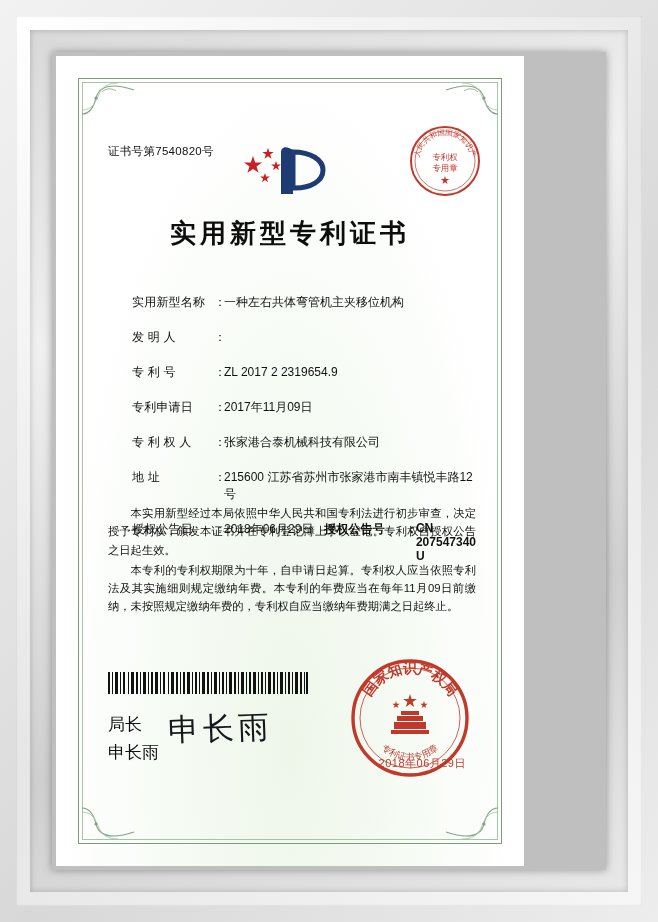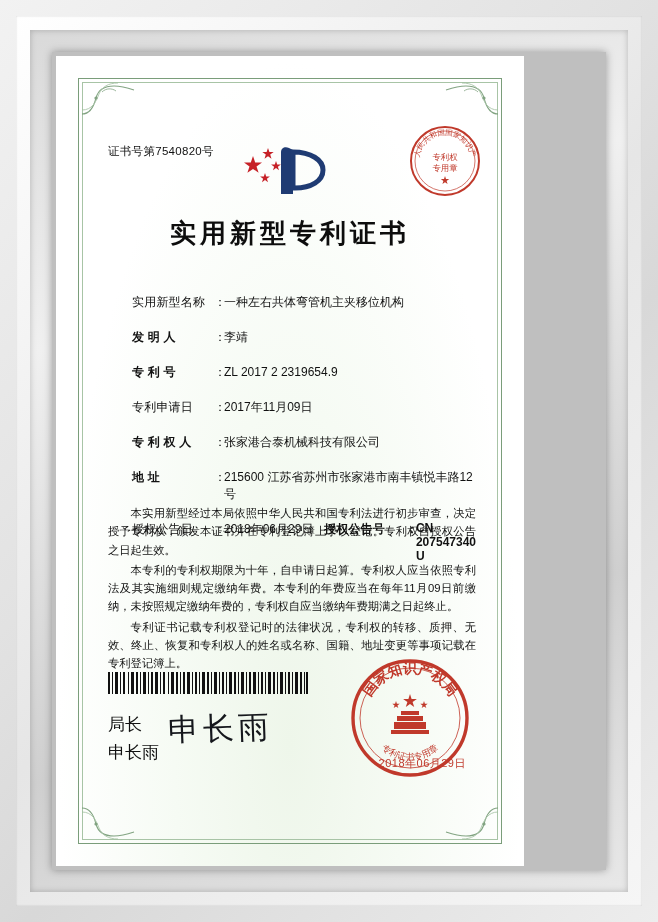--- a/index.html
+++ b/index.html
@@ -123,21 +123,20 @@
   }
   .field-label {
     width: 82px;
     flex: none;
     letter-spacing: 0.2px;
     white-space: nowrap;
   }
   .field-label.spread {
     display: flex;
     justify-content: space-between;
-    font-weight: bold;
   }
   .field-colon { width: 10px; flex: none; }
   .field-value { flex: 1; }
 
   .grant-row {
     display: flex;
     align-items: flex-start;
     margin-bottom: 6px;
   }
   .grant-left { width: 250px; display: flex; }
@@ -285,21 +284,20 @@
 
     <div class="field-row">
       <span class="field-label">实用新型名称</span>
       <span class="field-colon">：</span>
       <span class="field-value">一种左右共体弯管机主夹移位机构</span>
     </div>
 
     <div class="field-row">
       <span class="field-label spread">发 明 人</span>
       <span class="field-colon">：</span>
-      <span class="field-value">李靖</span>
     </div>
 
     <div class="field-row">
       <span class="field-label spread">专 利 号</span>
       <span class="field-colon">：</span>
       <span class="field-value">ZL 2017 2 2319654.9</span>
     </div>
 
     <div class="field-row">
       <span class="field-label">专利申请日</span>
@@ -329,21 +327,20 @@
         <span class="field-label">授权公告号</span>
         <span class="field-colon">：</span>
         <span>CN 207547340 U</span>
       </span>
     </div>
   </div>
 
   <div class="body-text">
     <p>本实用新型经过本局依照中华人民共和国专利法进行初步审查，决定授予专利权，颁发本证书并在专利登记簿上予以登记。专利权自授权公告之日起生效。</p>
     <p>本专利的专利权期限为十年，自申请日起算。专利权人应当依照专利法及其实施细则规定缴纳年费。本专利的年费应当在每年11月09日前缴纳，未按照规定缴纳年费的，专利权自应当缴纳年费期满之日起终止。</p>
-    <p>专利证书记载专利权登记时的法律状况，专利权的转移、质押、无效、终止、恢复和专利权人的姓名或名称、国籍、地址变更等事项记载在专利登记簿上。</p>
   </div>
 
   <div class="barcode">
     <svg width="200" height="22" viewBox="0 0 200 22" preserveAspectRatio="none">
       <g fill="#111">
         <rect x="0" y="0" width="2" height="22"></rect>
           <rect x="4" y="0" width="1" height="22"></rect>
         <rect x="7" y="0" width="3" height="22"></rect>
           <rect x="12" y="0" width="1" height="22"></rect>
         <rect x="15" y="0" width="2" height="22"></rect>

